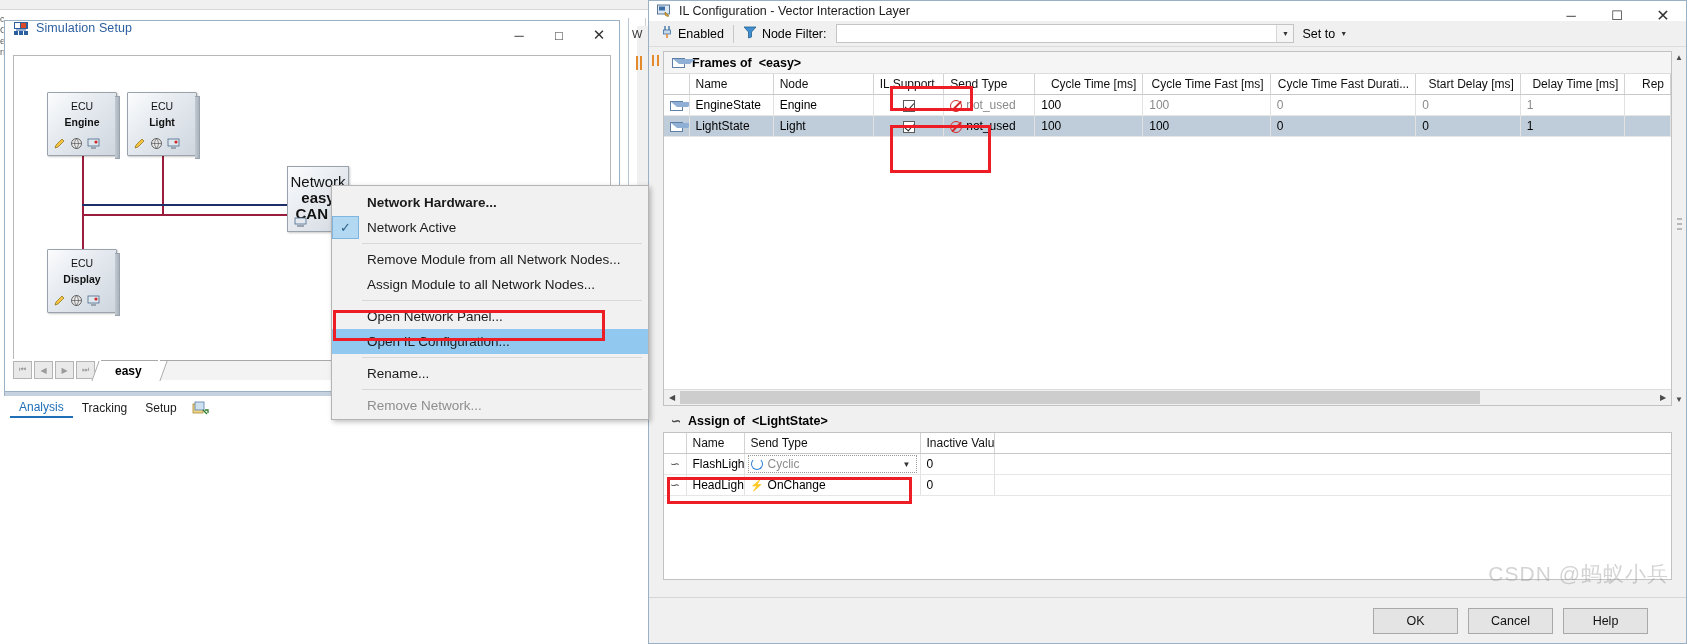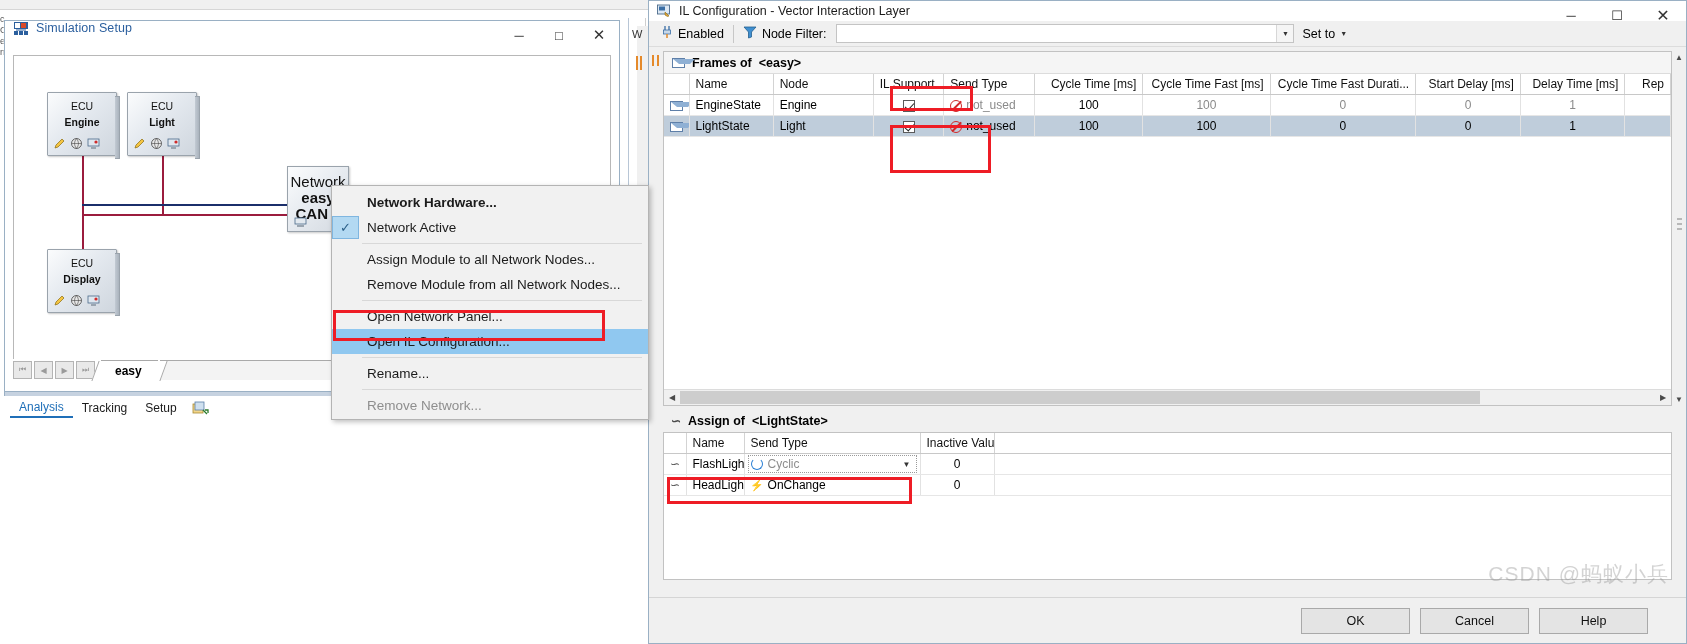--- a/index.html
+++ b/index.html
@@ -234,21 +234,21 @@
   table.grid th {
     background:#ffffff; font-weight:normal; text-align:left;
     padding:3px 6px; border-right:1px solid #d3d3d3; border-bottom:1px solid #c8c8c8;
     font-size:12px; color:#111; white-space:nowrap; overflow:hidden;
   }
   table.grid th.num { text-align:right; }
   table.grid td {
     padding:3px 6px; border-right:1px solid #e2e2e2; border-bottom:1px solid #e6e6e6;
     font-size:12px; white-space:nowrap; overflow:hidden;
   }
-  table.grid td.num { text-align:center; }
+  table.grid td.num { text-align:left; }
   table.grid tr.sel td { background:#bfcddb; }
   table.grid td.grey { color:#8a8a8a; }
   table.grid td.ctr { text-align:center; }
   .cellchk {
     display:inline-block; width:12px; height:12px; border:1px solid #5a5a5a; background:#fff;
     position:relative; vertical-align:middle;
   }
   .cellchk:after {
     content:""; position:absolute; left:3px; top:0px; width:4px; height:8px;
     border:solid #222; border-width:0 1.6px 1.6px 0; transform:rotate(42deg);
@@ -299,21 +299,21 @@
   }
   .bolt { color:#6e6e6e; font-size:11px; }
   .tilde { color:#4a4a4a; font-size:12px; }
 
   
   .il-footer {
     height:46px; background:#f0f0f0; border-top:1px solid #d5d5d5;
     display:flex; align-items:center; justify-content:flex-end; gap:10px; padding-right:38px;
   }
   .dlg-btn {
-    width:109px; height:26px; background:#e4e4e4; border:1px solid #a9a9a9;
+    width:85px; height:26px; background:#e4e4e4; border:1px solid #a9a9a9;
     font-size:12.5px; display:flex; align-items:center; justify-content:center; color:#111;
   }
   .watermark {
     position:absolute; right:18px; bottom:56px;
     font-size:21px; color:rgba(150,150,150,0.42);
     letter-spacing:1px; pointer-events:none; white-space:nowrap;
   }
 
   
   .host-strip {
@@ -495,24 +495,24 @@
     </div>
 
     <div class="ctxitem">
       <span class="chk">✓</span>
       <span>Network Active</span>
     </div>
 
     <div class="ctxsep"></div>
 
     <div class="ctxitem">
+      <span>Remove Module from all Network Nodes...</span>
+    </div>
+    <div class="ctxitem">
       <span>Assign Module to all Network Nodes...</span>
-    </div>
-    <div class="ctxitem">
-      <span>Remove Module from all Network Nodes...</span>
     </div>
 
     <div class="ctxsep"></div>
 
     <div class="ctxitem">
       <span>Open Network Panel...</span>
     </div>
     <div class="ctxitem selected">
       <span>Open IL Configuration...</span>
     </div>

